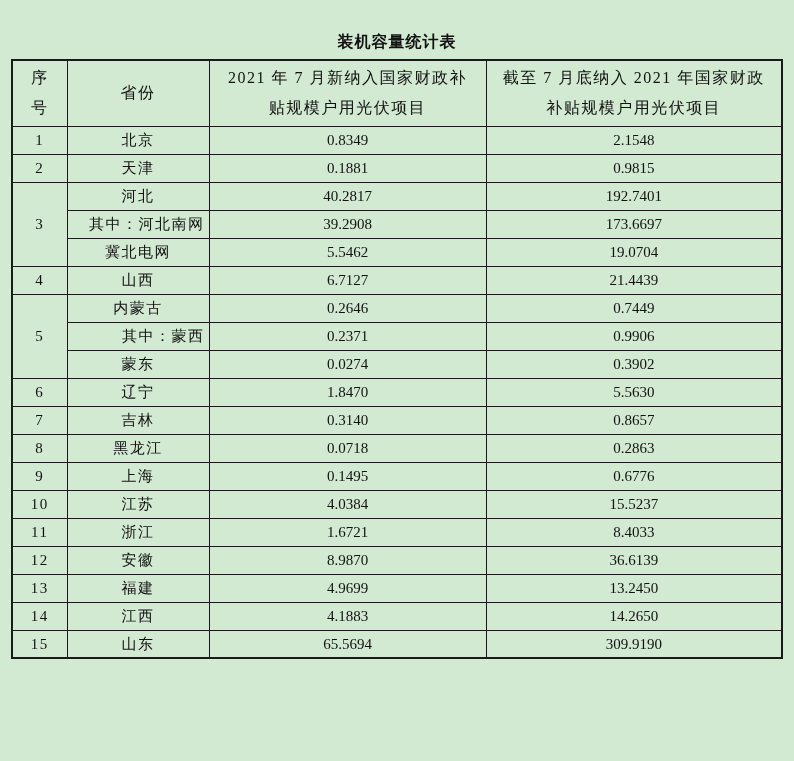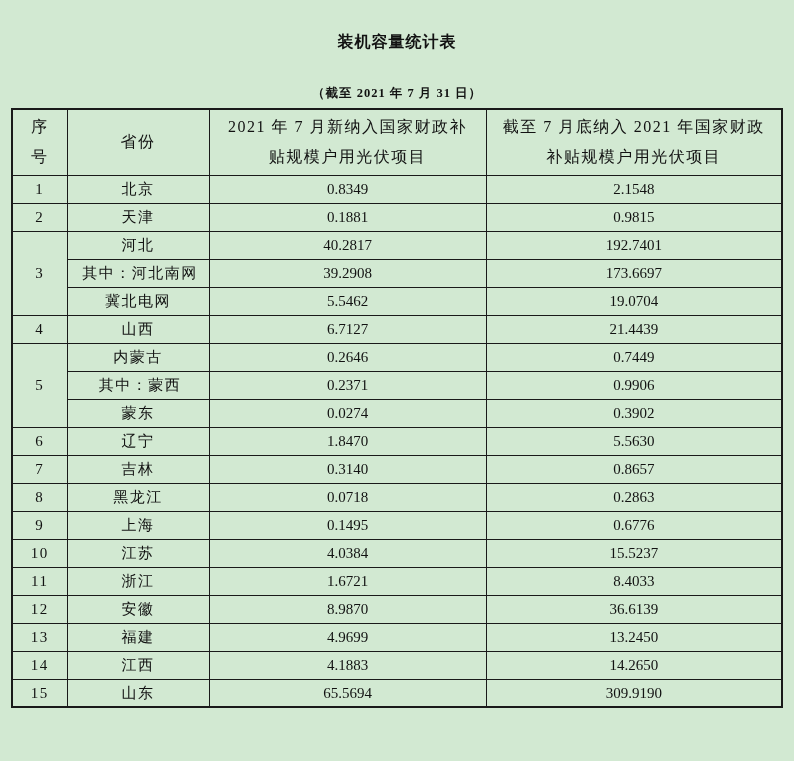--- a/index.html
+++ b/index.html
@@ -55,28 +55,27 @@
     text-align: center;
   }
   td.cell {
     height: 28px;
     font-size: 15px;
     text-align: center;
     vertical-align: middle;
     padding: 0 4px;
   }
   td.seq-cell, td.province-cell { letter-spacing: 1.5px; }
-  td.align-left { text-align: center; padding-left: 8px; }
+  td.align-left { text-align: right; padding-left: 8px; }
 </style>
 </head>
 <body>
 
 <div class="page">
   <div class="title subtitle">装机容量统计表</div>
-  <div class="date-note">（截至 2021 年 7 月 31 日）</div>
 
   <table class="capacity">
     <colgroup>
       <col style="width:55px">
       <col style="width:142px">
       <col style="width:277px">
       <col style="width:296px">
     </colgroup>
     <thead>
       <tr>

